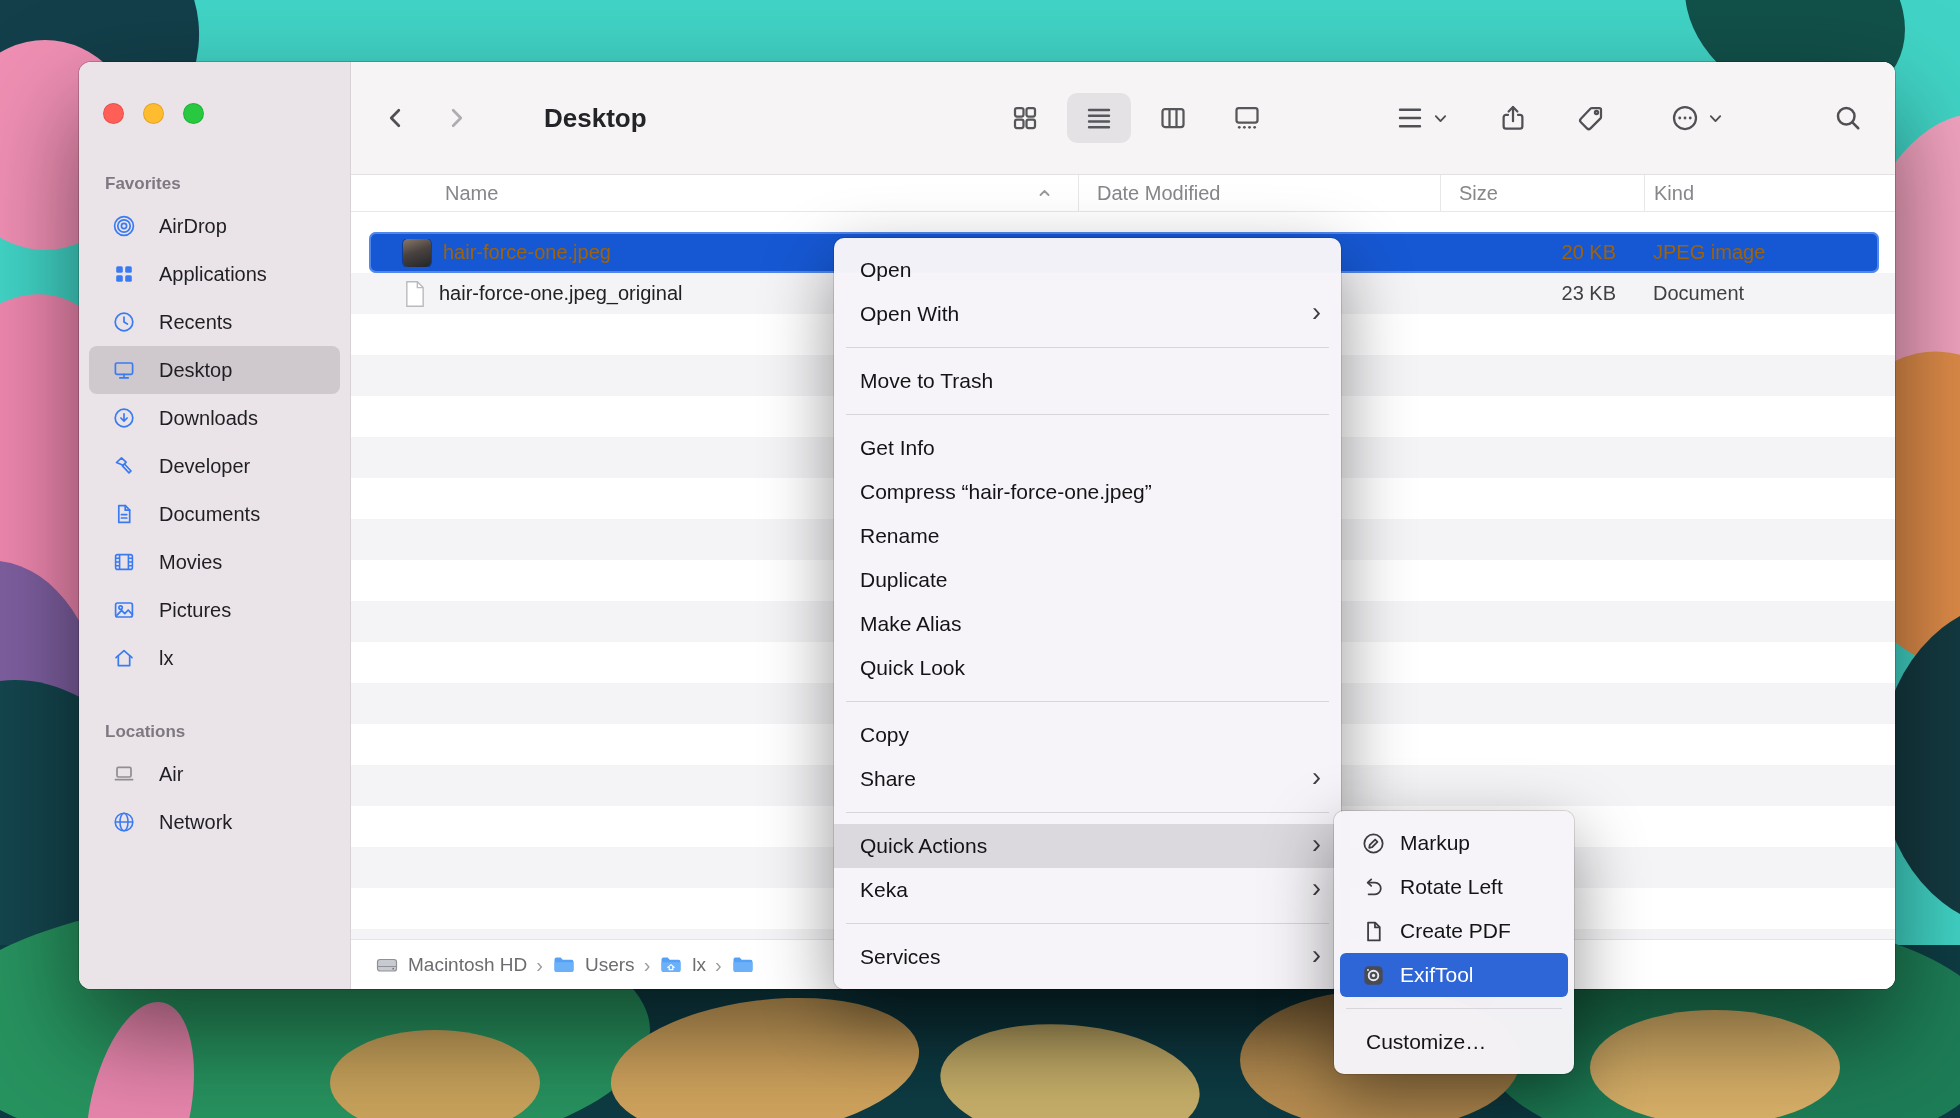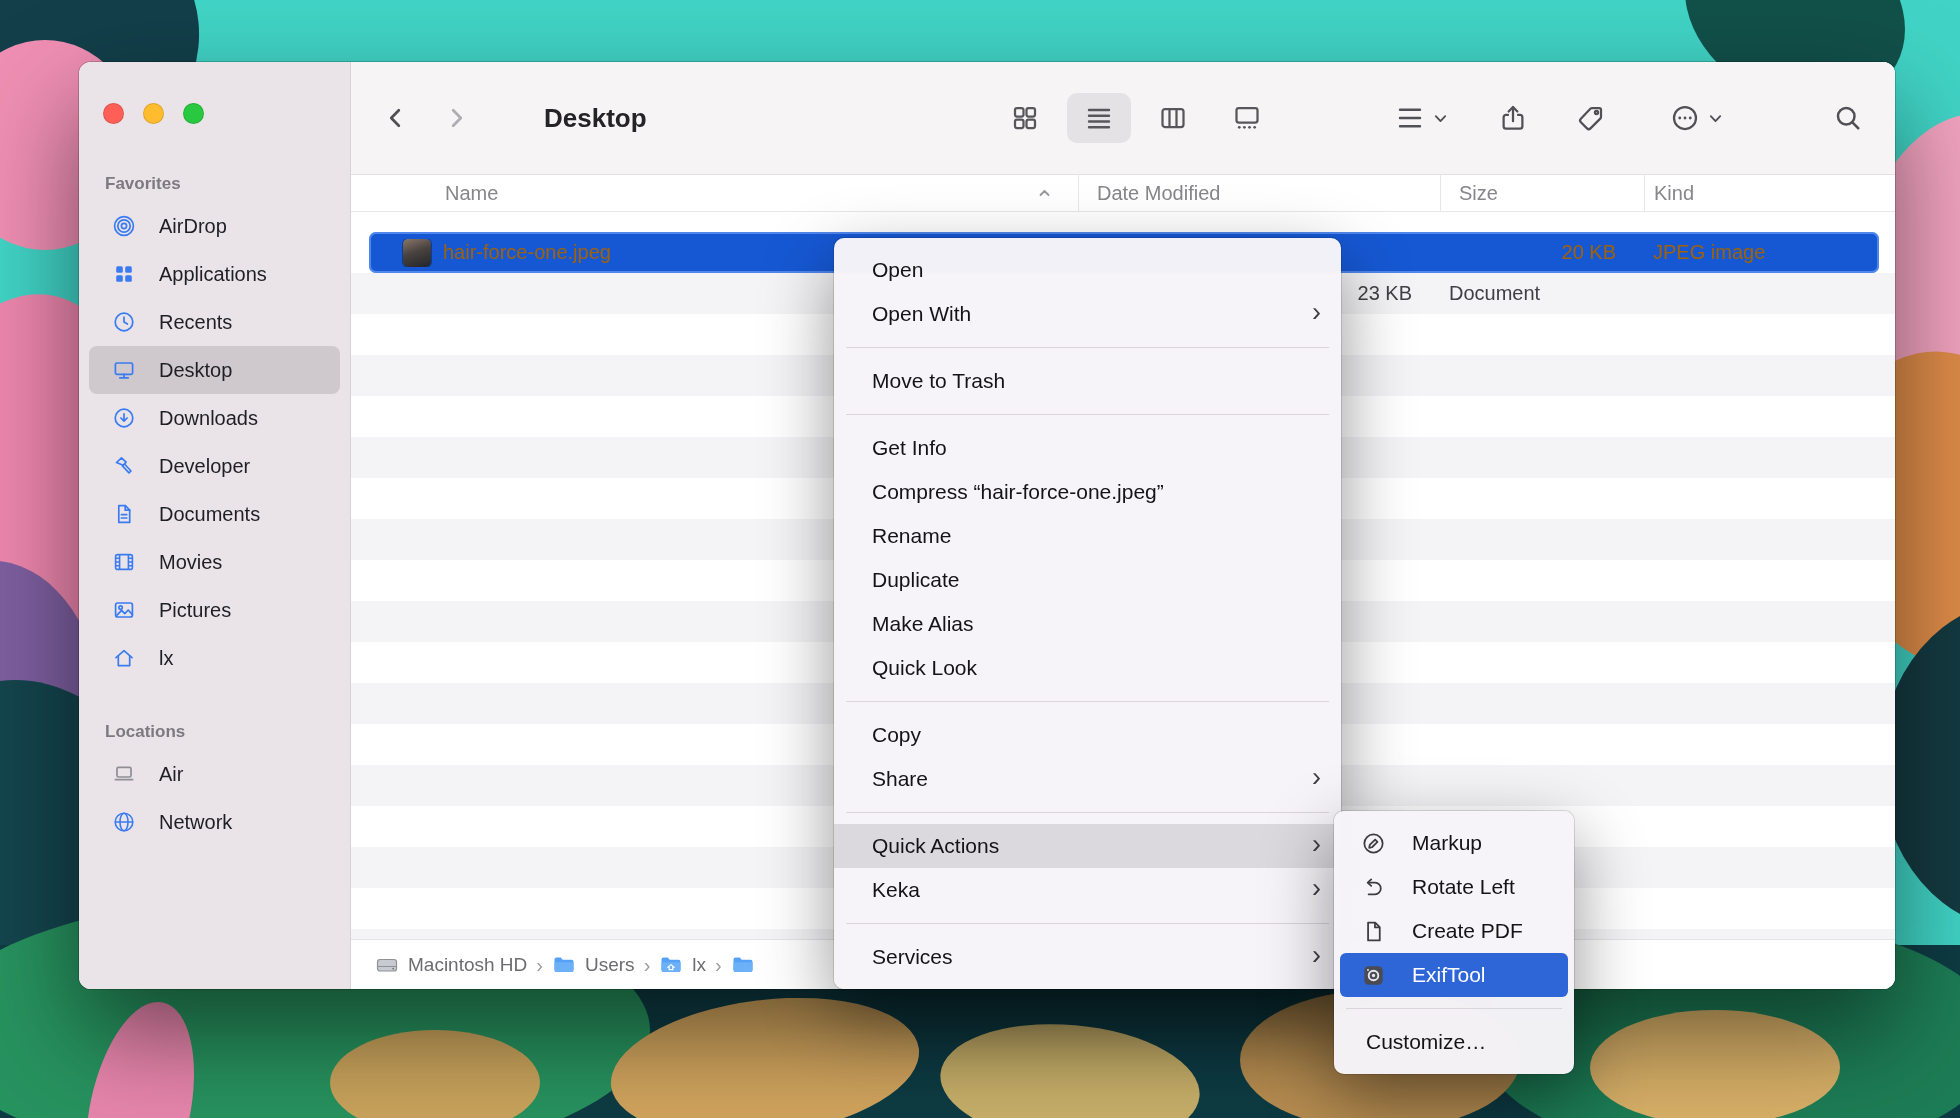--- a/index.html
+++ b/index.html
@@ -101,30 +101,30 @@
   .pathbar { height:50px; flex:none; border-top:1px solid #e5e3e5; background:#fff;
              display:flex; align-items:center; gap:9px; padding-left:24px; font-size:19px; color:#6c6c71; }
   .crumb { display:flex; align-items:center; gap:9px; }
   .crumb-sep { color:#9b9ba0; font-size:20px; line-height:1; }
   .crumb-icn { width:24px; height:24px; display:flex; align-items:center; justify-content:center; }
 
   
   .ctx-menu { position:absolute; left:834px; top:238px; width:507px; height:751px; z-index:50;
               background:rgba(246,244,248,.98); border-radius:10px; padding:10px 0;
               box-shadow:0 25px 70px rgba(0,0,0,.42), 0 0 0 1px rgba(0,0,0,.12); }
-  .m-item { height:44px; display:flex; align-items:center; padding:0 20px 0 38px; font-size:21px; color:#141416;text-align:center; }
+  .m-item { height:44px; display:flex; align-items:center; padding:0 20px 0 26px; font-size:21px; color:#141416;text-align:center; }
   .m-item.hl { background:#dcd9de; }
   .m-arrow { margin-left:auto; color:#3e3e42; font-size:27px; line-height:1; transform:translateY(-2px); }
   .m-sep { height:1px; background:#d9d5da; margin:11px 12px; }
 
   
   .sub-menu { position:absolute; left:1334px; top:811px; width:240px; height:263px; z-index:60;
               background:rgba(246,244,248,.98); border-radius:10px; padding:10px 0;
               box-shadow:0 25px 70px rgba(0,0,0,.42), 0 0 0 1px rgba(0,0,0,.12); }
-  .s-item { height:44px; margin:0 6px; border-radius:6px; display:flex; align-items:center; gap:25px;
+  .s-item { height:44px; margin:0 6px; border-radius:6px; display:flex; align-items:center; gap:13px;
             padding:0 10px 0 20px; font-size:21px; color:#141416; }
   .s-item.sel { background:#2e66d8; color:#ffffff; }
   .sicn { width:27px; height:27px; color:#3c3c41; display:flex; align-items:center; justify-content:center; flex:none; }
   .sicn svg { width:25px; height:25px; }
   .s-customize { padding-left:26px; }
   .s-sep { height:1px; background:#d9d5da; margin:11px 12px; }
 
   svg { display:block; }
 </style>
 </head>
@@ -397,20 +397,29 @@
         <div class="row selected">
           <div class="c-name">
             <span class="file-thumb"></span>
             <span>hair-force-one.jpeg</span>
           </div>
           <div class="c-date"></div>
           <div class="c-size">20 KB</div>
           <div class="c-kind">JPEG image</div>
         </div>
         <div class="row plain">
+          <div class="c-name">
+            <span class="doc-icn">
+              <svg width="24" height="28" viewBox="0 0 20 24">
+                  <path d="M3 1.5 h9 l5 5 V22.5 H3 z" fill="#ffffff" stroke="#b9b9bf" stroke-width="1.2"></path>
+                  <path d="M12 1.5 v5 h5" fill="none" stroke="#b9b9bf" stroke-width="1.2"></path>
+                </svg>
+            </span>
+            <span>hair-force-one.jpeg_original</span>
+          </div>
           <div class="c-date"></div>
           <div class="c-size">23 KB</div>
           <div class="c-kind">Document</div>
         </div>
       </div>
 
       <div class="pathbar">
         <div class="crumb">
           <span class="crumb-icn">
             <svg width="24" height="24" viewBox="0 0 24 24">

